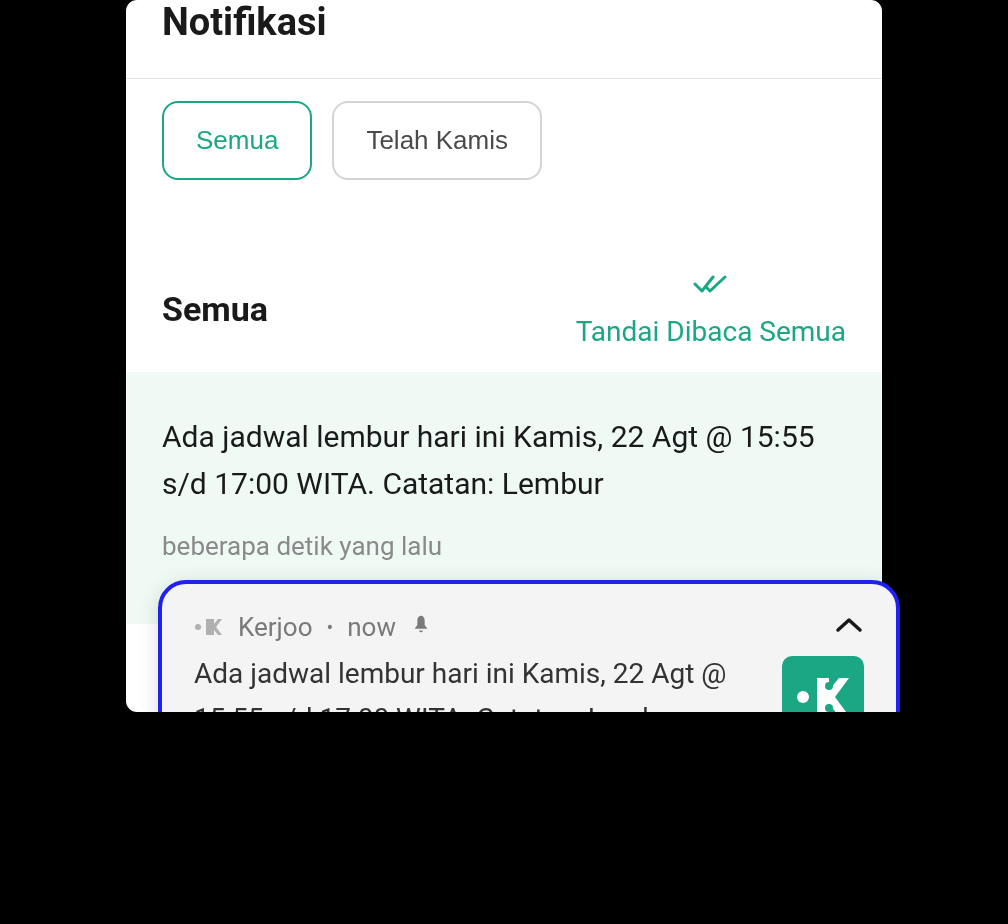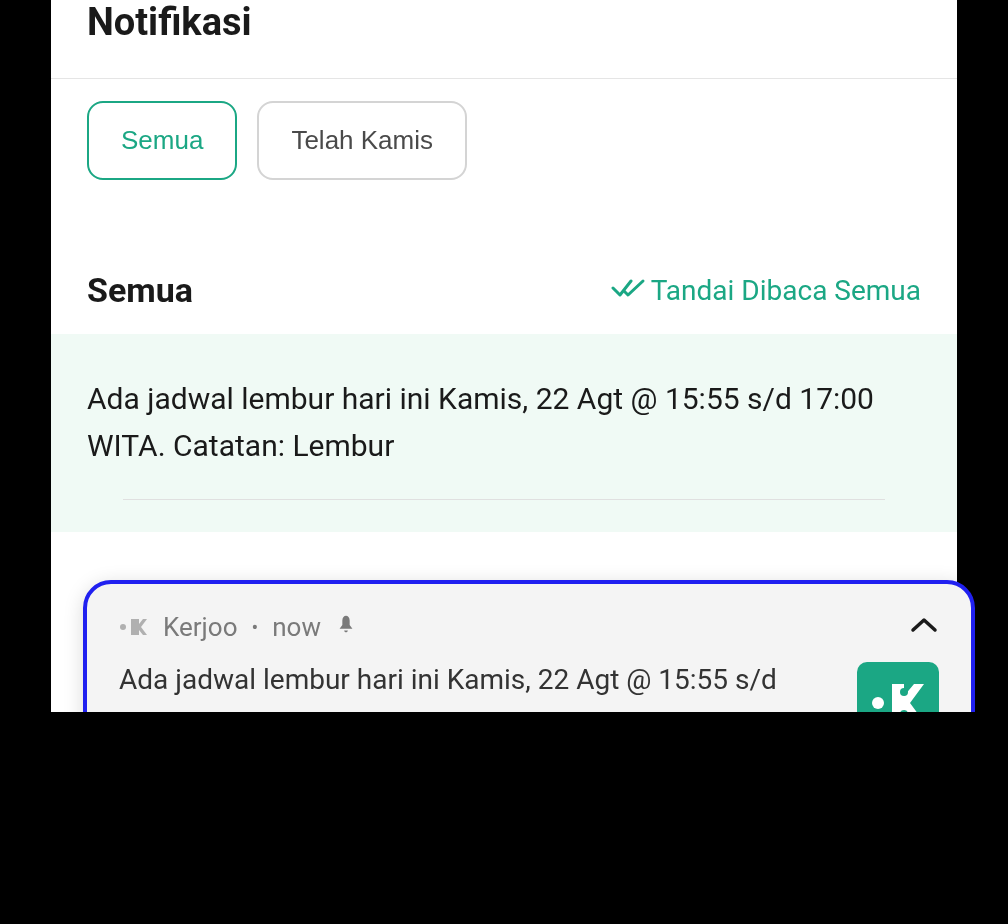--- a/index.html
+++ b/index.html
@@ -7,24 +7,25 @@
       padding: 0;
       box-sizing: border-box;
     }
     body {
       background: #000;
       font-family: -apple-system, BlinkMacSystemFont, "Segoe UI", Roboto, Arial, sans-serif;
       display: flex;
       justify-content: center;
     }
     .app-container {
-      width: 906px;
+      width: 756px;
       background: #fff;
       position: relative;
       min-height: 712px;
+      border-radius: 11px;
     }
     .header {
       padding: 0 36px 34px 36px;
     }
     .page-title {
       font-size: 38px;
       font-weight: 700;
       color: #1a1a1a;
     }
     .divider-line {
@@ -58,25 +59,26 @@
       padding: 68px 36px 24px 36px;
     }
     .section-title {
       font-size: 34px;
       font-weight: 700;
       color: #1a1a1a;
     }
     .mark-all-read {
       display: flex;
       align-items: center;
-      gap: 4px;
+      gap: 12px;
       color: #1ba784;
       font-size: 28px;
       font-weight: 400;
       cursor: pointer;
+      flex-direction: column;
     }
     .notification-item {
       background: #f0faf5;
       padding: 42px 36px 32px 36px;
     }
     .notification-text {
       font-size: 30px;
       line-height: 1.55;
       color: #1a1a1a;
       margin-bottom: 24px;
@@ -98,21 +100,21 @@
       background: #f4f4f4;
       border: 4px solid #2020f0;
       border-radius: 28px;
       padding: 28px 32px 34px 32px;
       box-shadow: 0 4px 20px rgba(0,0,0,0.15);
     }
     .push-header {
       display: flex;
       align-items: center;
       justify-content: space-between;
-      margin-bottom: 16px;
+      margin-bottom: 10px;
     }
     .push-header-left {
       display: flex;
       align-items: center;
       gap: 14px;
       color: #7a7a7a;
       font-size: 26px;
     }
     .push-app-icon-small {
       width: 30px;
@@ -173,20 +175,21 @@
           <path d="M2 12 L9 19 L20 5" stroke="#1ba784" stroke-width="3" stroke-linecap="round" stroke-linejoin="round"></path>
           <path d="M13 15 L17 19 L32 5" stroke="#1ba784" stroke-width="3" stroke-linecap="round" stroke-linejoin="round"></path>
         </svg>
       </span>
       <span>Tandai Dibaca Semua</span>
     </div>
   </div>
 
   <div class="notification-item">
     <div class="notification-text">Ada jadwal lembur hari ini Kamis, 22 Agt @ 15:55 s/d 17:00 WITA. Catatan: Lembur</div>
+    <div class="notification-time">beberapa detik yang lalu</div>
     <div class="notif-bottom-divider"></div>
   </div>
 
   <div class="push-notification">
     <div class="push-header">
       <div class="push-header-left">
         <span class="push-app-icon-small">
           <svg width="30" height="24" viewBox="0 0 30 24">
             <circle cx="4" cy="12" r="3" fill="#b0b0b0"></circle>
             <path d="M12 4 L12 20 L20 20 L20 15 L24 20 L28 20 L22 12 L28 4 L24 4 L20 9 L20 4 Z" fill="#b0b0b0"></path>

